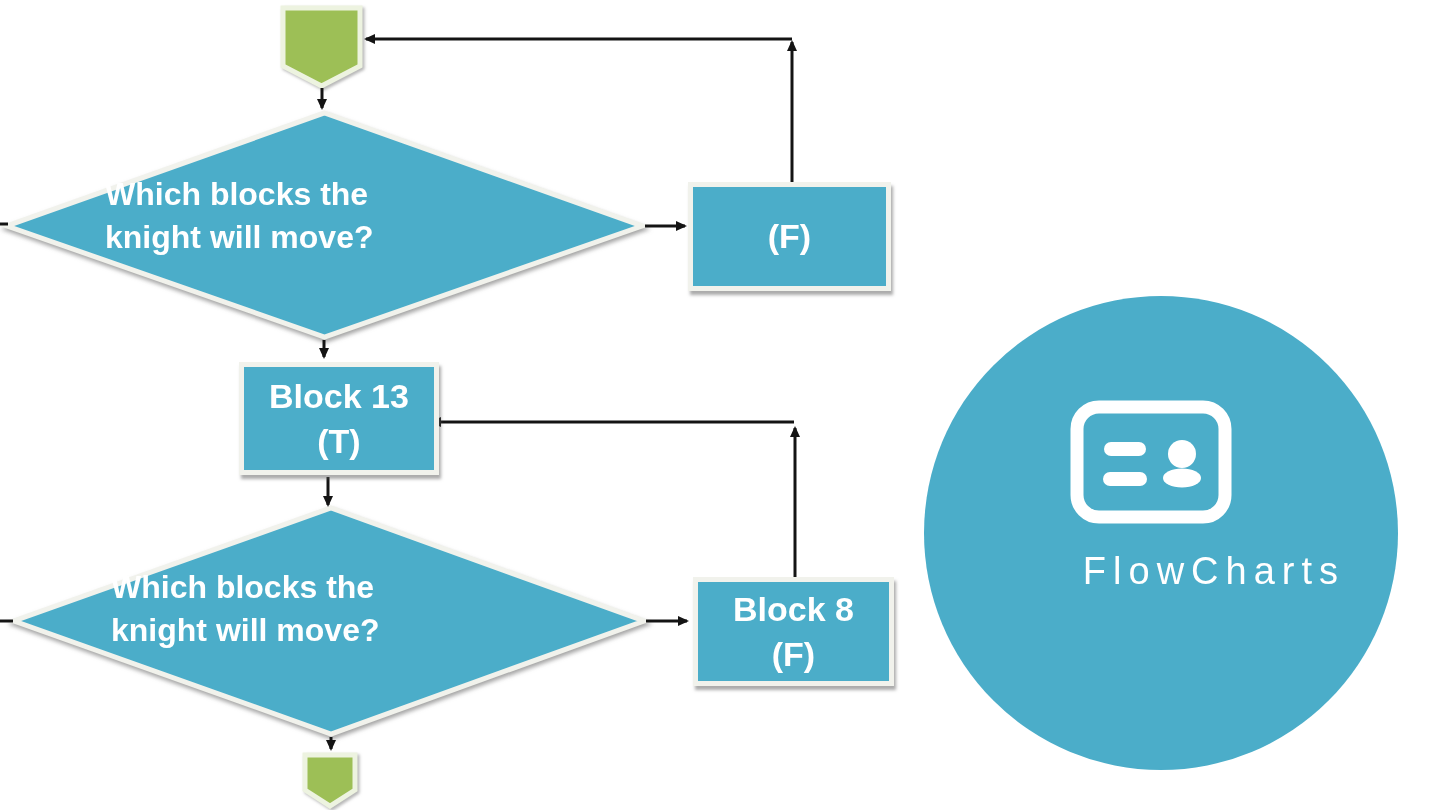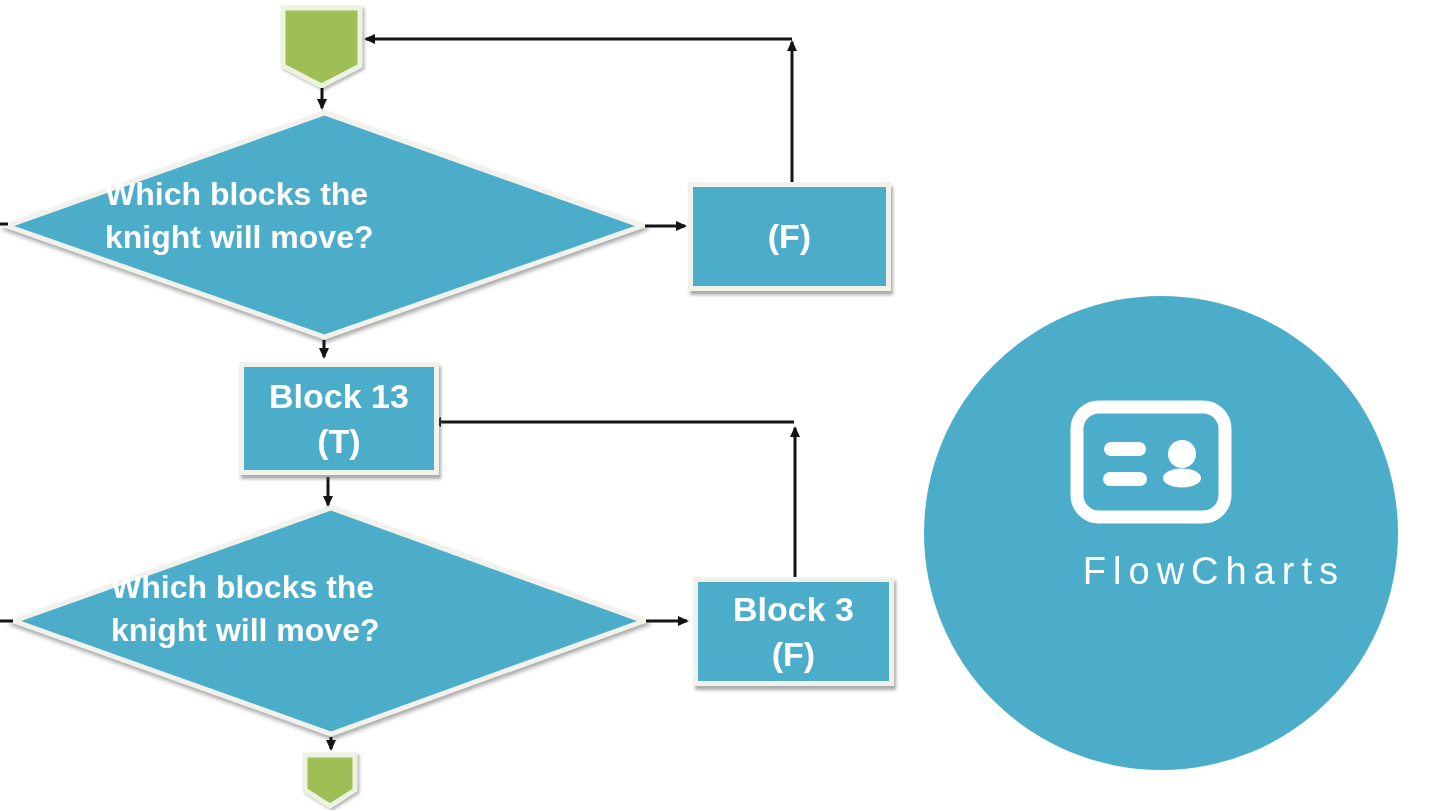--- a/index.html
+++ b/index.html
@@ -101,19 +101,19 @@
 knight will move?</div>
 
   <div class="block b3">
     <div>(F)</div>
   </div>
   <div class="block b13">
     <div>Block 13</div>
     <div>(T)</div>
   </div>
   <div class="block b2">
-    <div>Block 3</div>
+    <div>Block 8</div>
     <div>(F)</div>
   </div>
 
   <div class="wordmark">FlowCharts</div>
 
 </div>
 
 </body></html>

